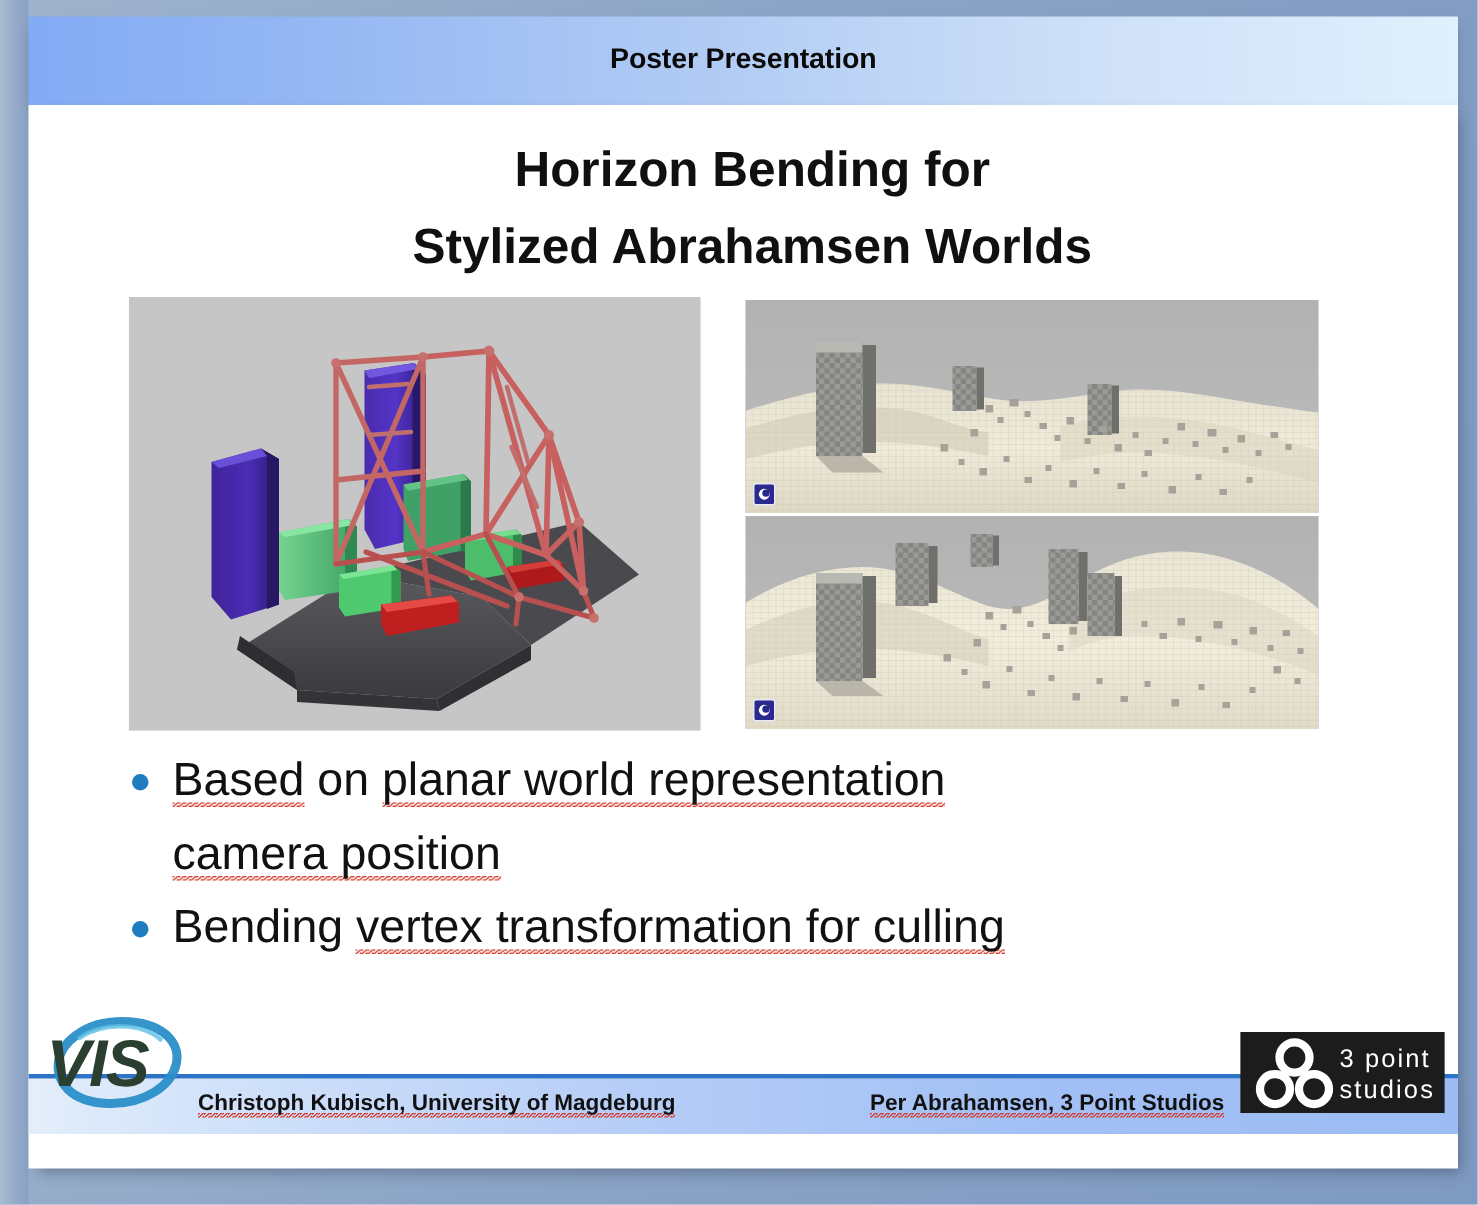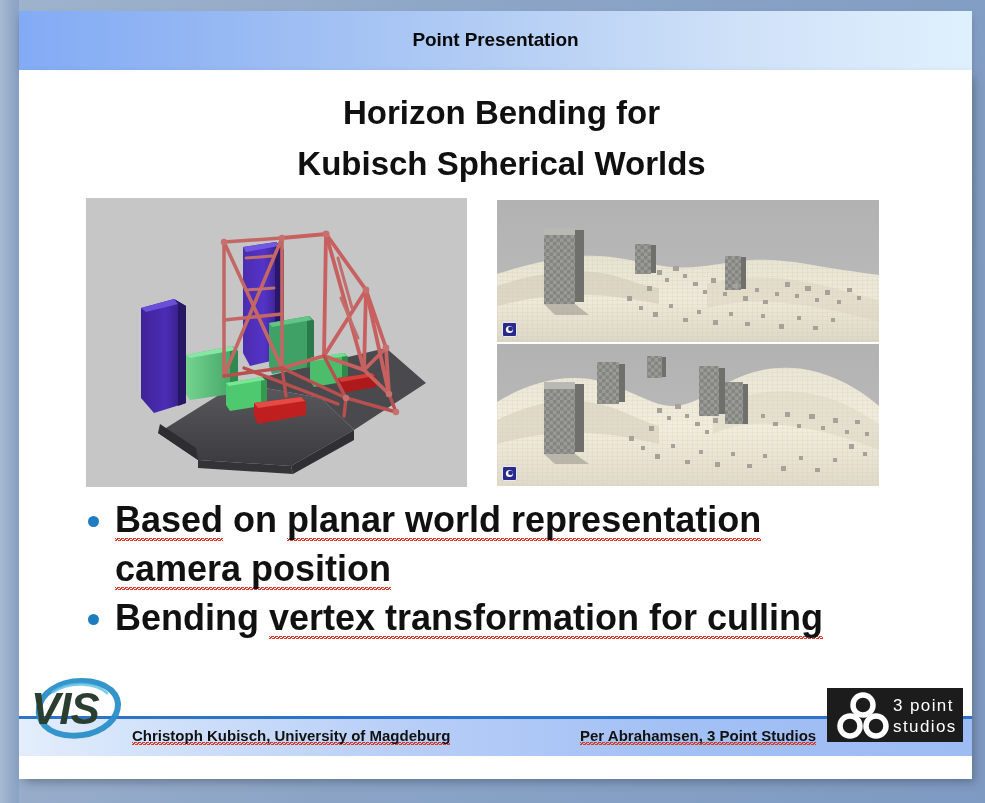--- a/index.html
+++ b/index.html
@@ -142,25 +142,25 @@
   #bullet-list {
     position: absolute;
     left: 52px;
     top: 427px;
     width: 850px;
   }
   .bullet-item {
     position: relative;
     padding-left: 44px;
     margin: 0 0 3px 0;
-    font-size: 36px;
+    font-size: 31px;
     line-height: 46px;
     color: #111111;
     font-family: "Liberation Sans", sans-serif;
-    font-weight: bold;
+    font-weight: normal;
   }
   .bullet-dot {
     position: absolute;
     left: 17px;
     top: 19px;
     width: 11px;
     height: 11px;
     border-radius: 50%;
     background: #1f7cc0;
   }
@@ -236,28 +236,28 @@
     z-index: 5;
   }
   #three-point-logo svg { display: block; }
 </style>
 </head>
 <body>
 
 <div id="slide-frame">
 
   <div id="header-bar">
-    <div id="header-title">Point Presentation</div>
+    <div id="header-title">Poster Presentation</div>
   </div>
 
   <div id="content-panel">
 
     <div id="slide-title">
       <span class="ttl-line">Horizon Bending for</span>
-      <span class="ttl-line">Kubisch Spherical Worlds</span>
+      <span class="ttl-line">Stylized Abrahamsen Worlds</span>
     </div>
 
     <div id="figure-row">
 
       <div id="figure-left">
         <svg class="render-svg" viewBox="0 0 381 289" xmlns="http://www.w3.org/2000/svg">
           <defs>
             <linearGradient id="gPurpleA" x1="0" y1="0" x2="1" y2="0">
               <stop offset="0" stop-color="#3f2398"></stop>
               <stop offset="0.55" stop-color="#4b2db5"></stop>

